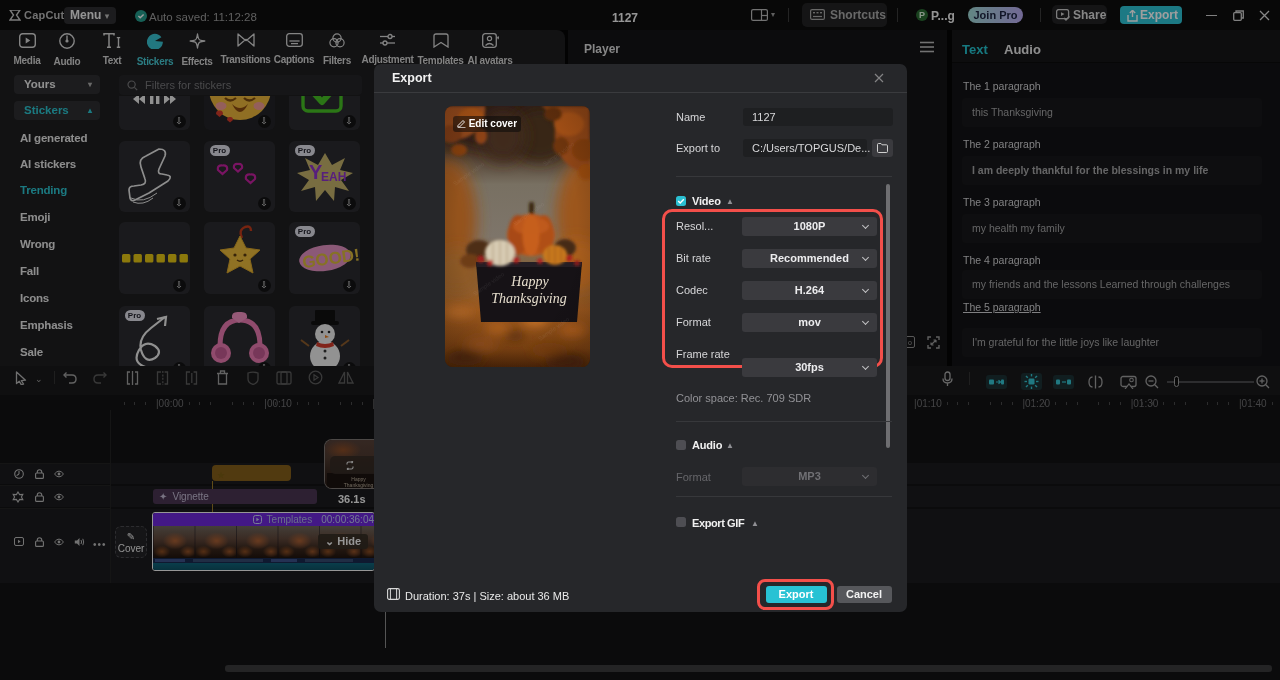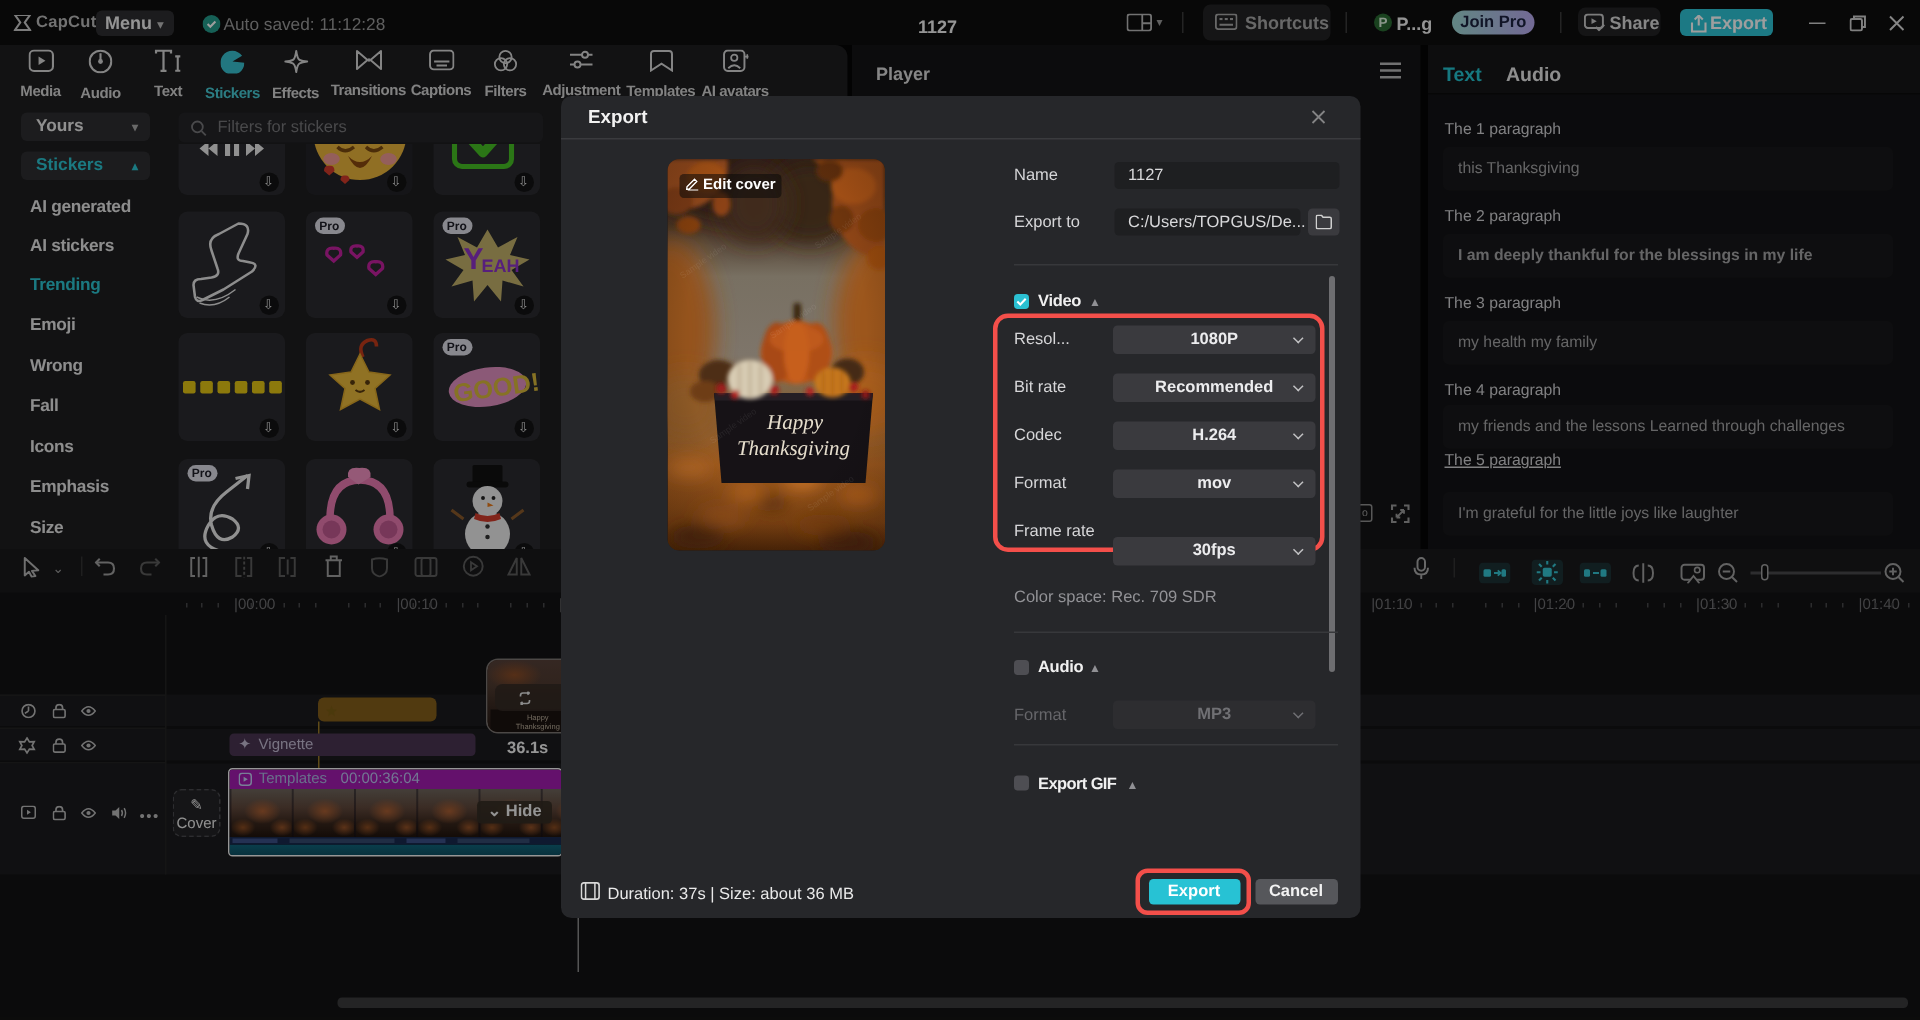--- a/index.html
+++ b/index.html
@@ -45,21 +45,21 @@
   #tl-toolbar { left:0; top:366px; width:1280px; height:29px; background:#19191b; }
   .track-stripe { left:0; width:1280px; background:#1a1a1d; }
   #cover-btn { left:115px; top:526px; width:32px; height:32px; background:#232326; border:1px dashed #4a4a4e;
     border-radius:6px; text-align:center; color:#e9e9e9; font-size:10px; }
   
   #clip-yellow { left:212px; top:465px; width:79px; height:16px; background:#845e1a; border-radius:4px; }
   #clip-vignette { left:153px; top:488.5px; width:164px; height:15px; background:#493551; border-radius:3px;
     color:#c2bad2; font-size:10px; line-height:15px; }
   #clip-template { left:151.5px; top:511.5px; width:223.5px; height:59.5px; border:1.5px solid #f2f2f2;
     border-radius:3px; overflow:hidden; background:#0e0e10; }
-  #tpl-head { height:13px; background:#a21caf; color:#aab4e0; font-size:10px; line-height:13px; }
+  #tpl-head { height:13px; background:#6d28d9; color:#aab4e0; font-size:10px; line-height:13px;text-align:right; }
   #tpl-thumbs { height:32.5px; position:relative;
     background:
       linear-gradient(90deg, rgba(15,12,24,.45) 0 1px, rgba(0,0,0,0) 1px 41.5px),
       radial-gradient(ellipse 17px 12px at 22px 15px, #a85e32 0%, rgba(0,0,0,0) 72%),
       radial-gradient(ellipse 11px 8px at 9px 26px, #8a4c22 0%, rgba(0,0,0,0) 75%),
       radial-gradient(ellipse 11px 8px at 35px 26px, #945228 0%, rgba(0,0,0,0) 75%),
       linear-gradient(180deg,#6e655c 0%,#5e463a 40%,#38261c 72%,#20140e 100%);
     background-size:41.5px 32.5px; background-repeat:repeat-x; }
   #hide-chip { left:318px; top:534px; width:50px; height:15px; background:rgba(52,44,36,.92);
     border-radius:3px; color:#f0f0f0; font-size:11px; font-weight:bold; line-height:15px; text-align:center; }
@@ -246,21 +246,21 @@
   <div class="abs side-btn" style="top:75px;">Yours<span style="position:absolute;right:8px;top:0;font-size:8px;color:#aaa;">▾</span></div>
   <div class="abs side-btn" style="top:101px;color:#2cc4d0;">Stickers<span style="position:absolute;right:8px;top:0;font-size:8px;color:#2cc4d0;">▴</span></div>
   <div class="abs side-item" style="top:132px;">AI generated</div>
   <div class="abs side-item" style="top:158px;">AI stickers</div>
   <div class="abs side-item" style="top:184px;color:#2cc4d0;">Trending</div>
   <div class="abs side-item" style="top:211px;">Emoji</div>
   <div class="abs side-item" style="top:238px;">Wrong</div>
   <div class="abs side-item" style="top:265px;">Fall</div>
   <div class="abs side-item" style="top:292px;">Icons</div>
   <div class="abs side-item" style="top:319px;">Emphasis</div>
-  <div class="abs side-item" style="top:346px;">Size</div>
+  <div class="abs side-item" style="top:346px;">Sale</div>
   <div class="abs" id="search-box">Filters for stickers</div>
 
   
   <div id="grid" class="abs" style="left:110px;top:96px;width:270px;height:270px;overflow:hidden;">
 
     <div class="tile" style="left:8.5px;top:-37.5px;">
       <svg width="71" height="71" viewBox="0 0 71 71">
           <g fill="#e8e8e8">
             <path d="M14 40 L20 35 L20 45 Z M20 40 L26 35 L26 45 Z"></path>
             <rect x="31" y="35" width="3.4" height="10"></rect>

